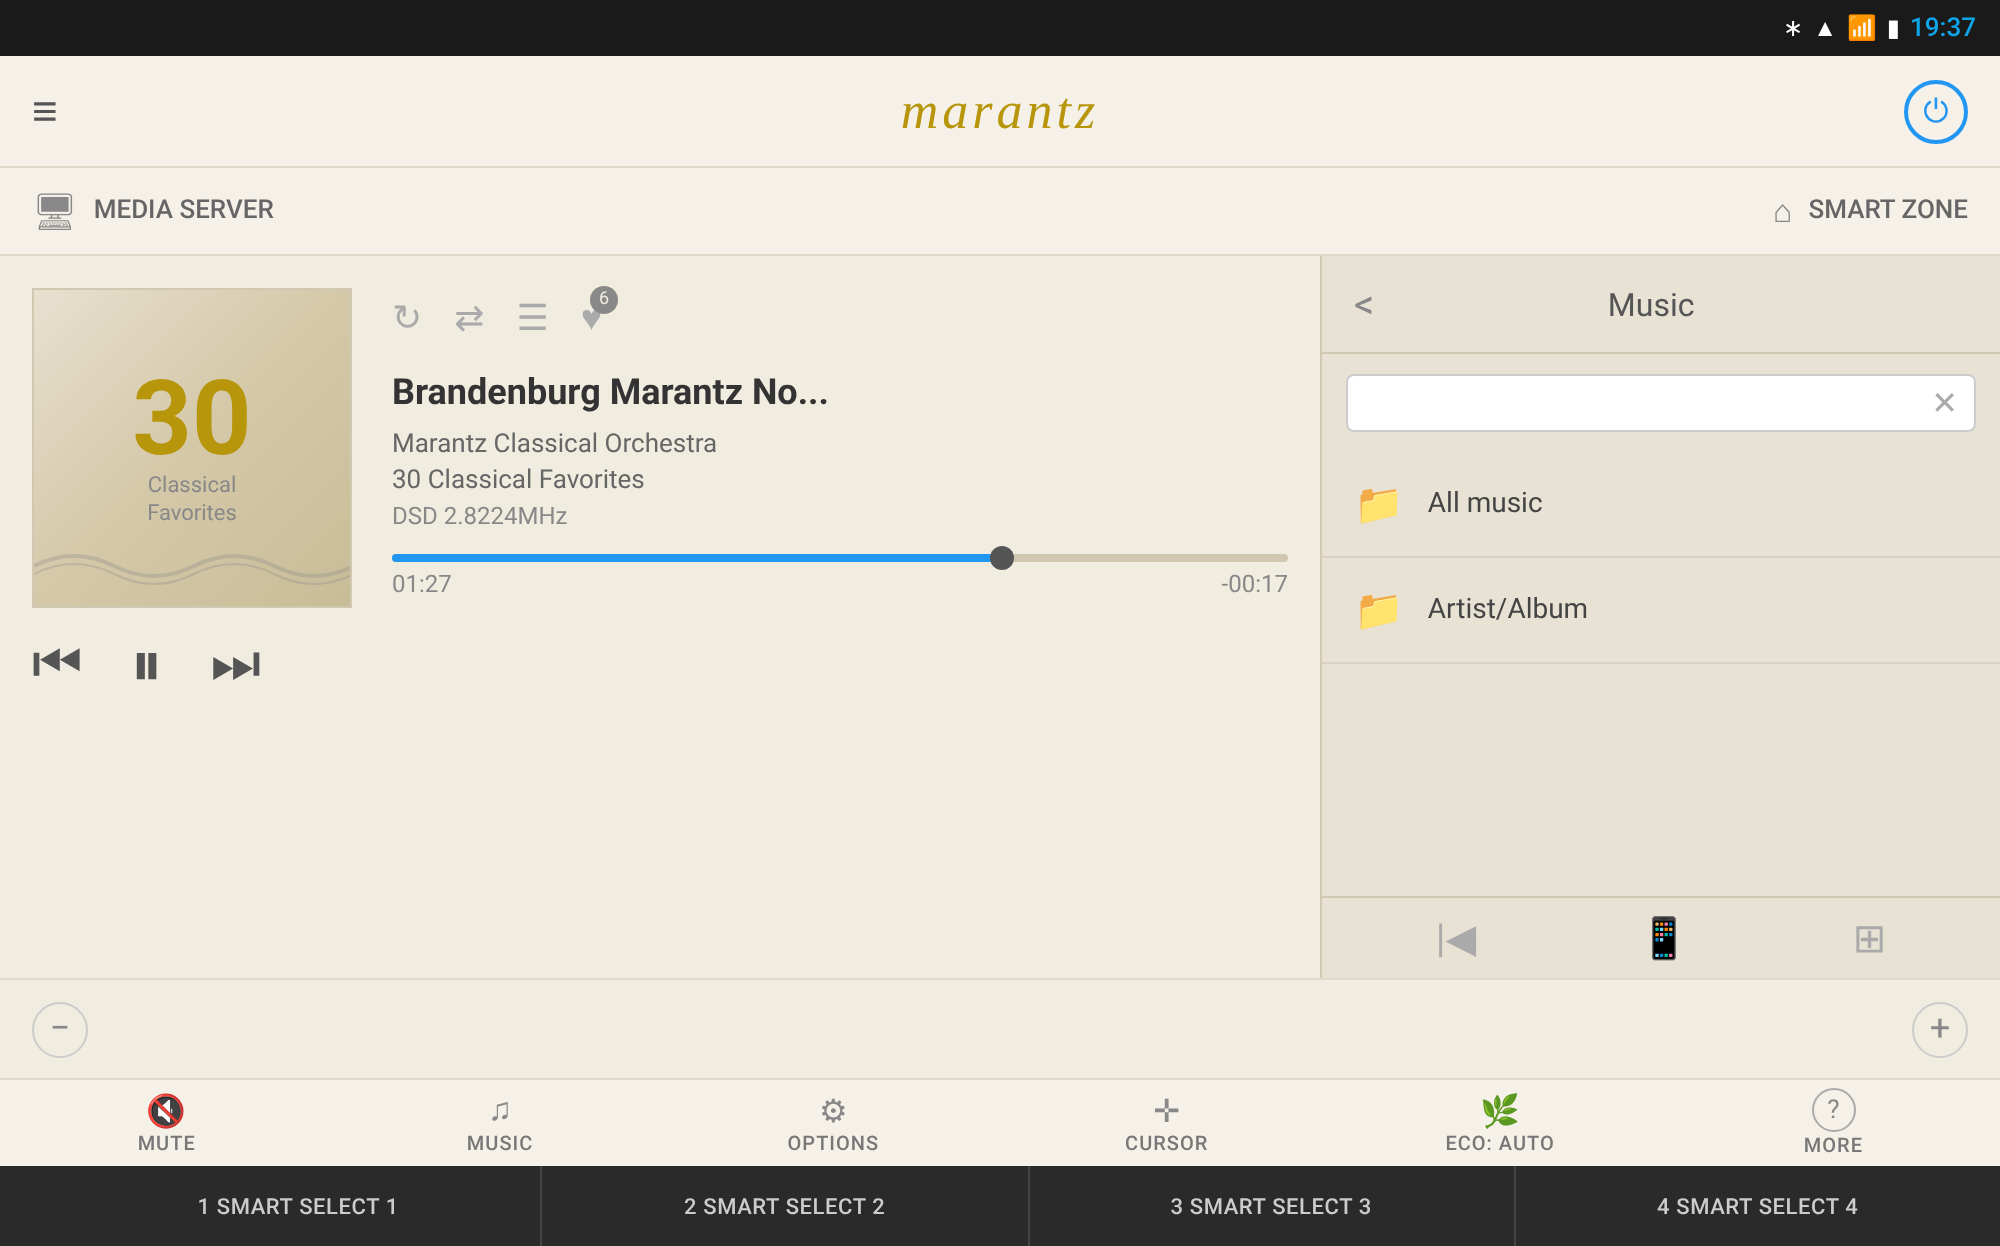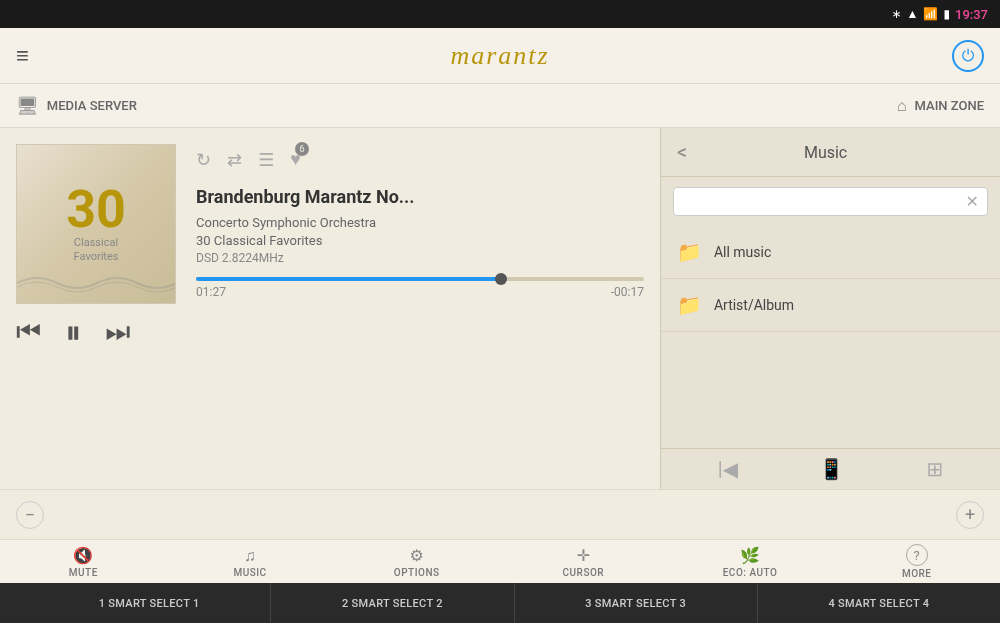--- a/index.html
+++ b/index.html
@@ -22,21 +22,21 @@
       justify-content: flex-end;
       padding: 0 12px;
       gap: 6px;
     }
     .status-icons {
       display: flex;
       align-items: center;
       gap: 5px;
     }
     .status-time {
-      color: #ec4899;
+      color: #0ea5e9;
       font-size: 13px;
       font-weight: 500;
     }
     .status-icon {
       color: #fff;
       font-size: 12px;
     }
 
     
     .header {
@@ -468,21 +468,21 @@
 </div>
 
 <div class="nav-bar">
   <div class="nav-item">
     <span style="font-size:18px; color:#888;">🖥</span>
     <span>MEDIA SERVER</span>
   </div>
   <div class="nav-divider"></div>
   <div class="nav-item">
     <span class="nav-home-icon">⌂</span>
-    <span>MAIN ZONE</span>
+    <span>SMART ZONE</span>
   </div>
 </div>
 
 <div class="main-content">
 
   <div class="player-section">
     <div class="player-top">
 
       <div class="album-art">
         <span class="album-number">30</span>
@@ -499,21 +499,21 @@
           <span class="control-icon">↻</span>
           <span class="control-icon">⇄</span>
           <span class="control-icon">☰</span>
           <span class="control-icon favorites-icon" style="position:relative;">
             ♥
             <span class="favorites-badge">6</span>
           </span>
         </div>
 
         <div class="track-title">Brandenburg Marantz No...</div>
-        <div class="track-artist">Concerto Symphonic Orchestra</div>
+        <div class="track-artist">Marantz Classical Orchestra</div>
         <div class="track-album">30 Classical Favorites</div>
         <div class="track-format">DSD 2.8224MHz</div>
 
         <div class="progress-section">
           <div class="progress-bar-container">
             <div class="progress-bar-fill"></div>
             <div class="progress-thumb"></div>
           </div>
           <div class="progress-times">
             <span>01:27</span>

